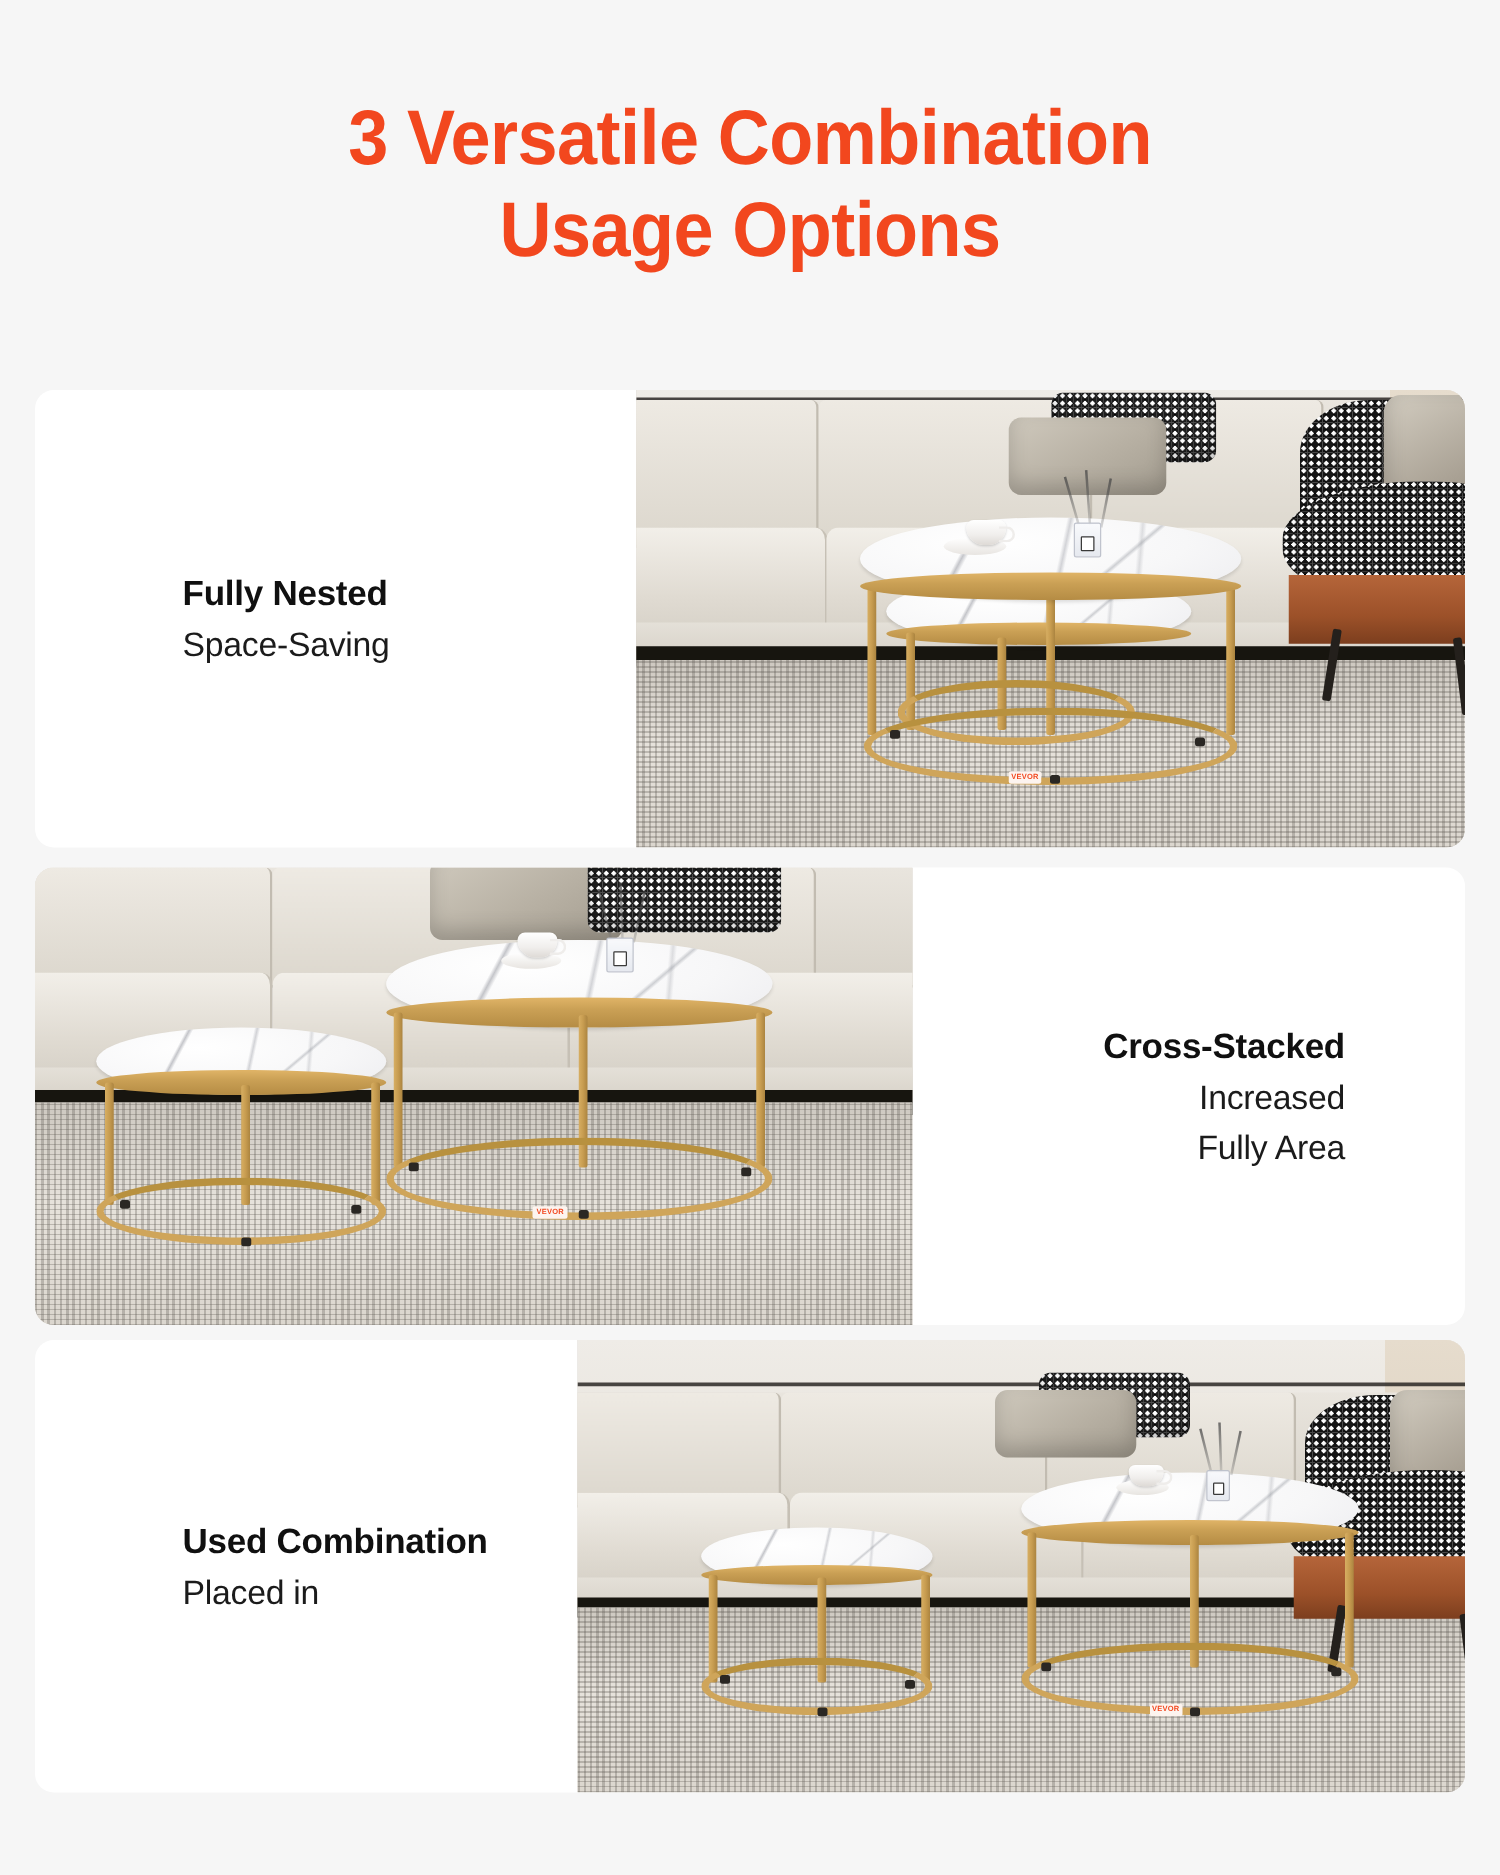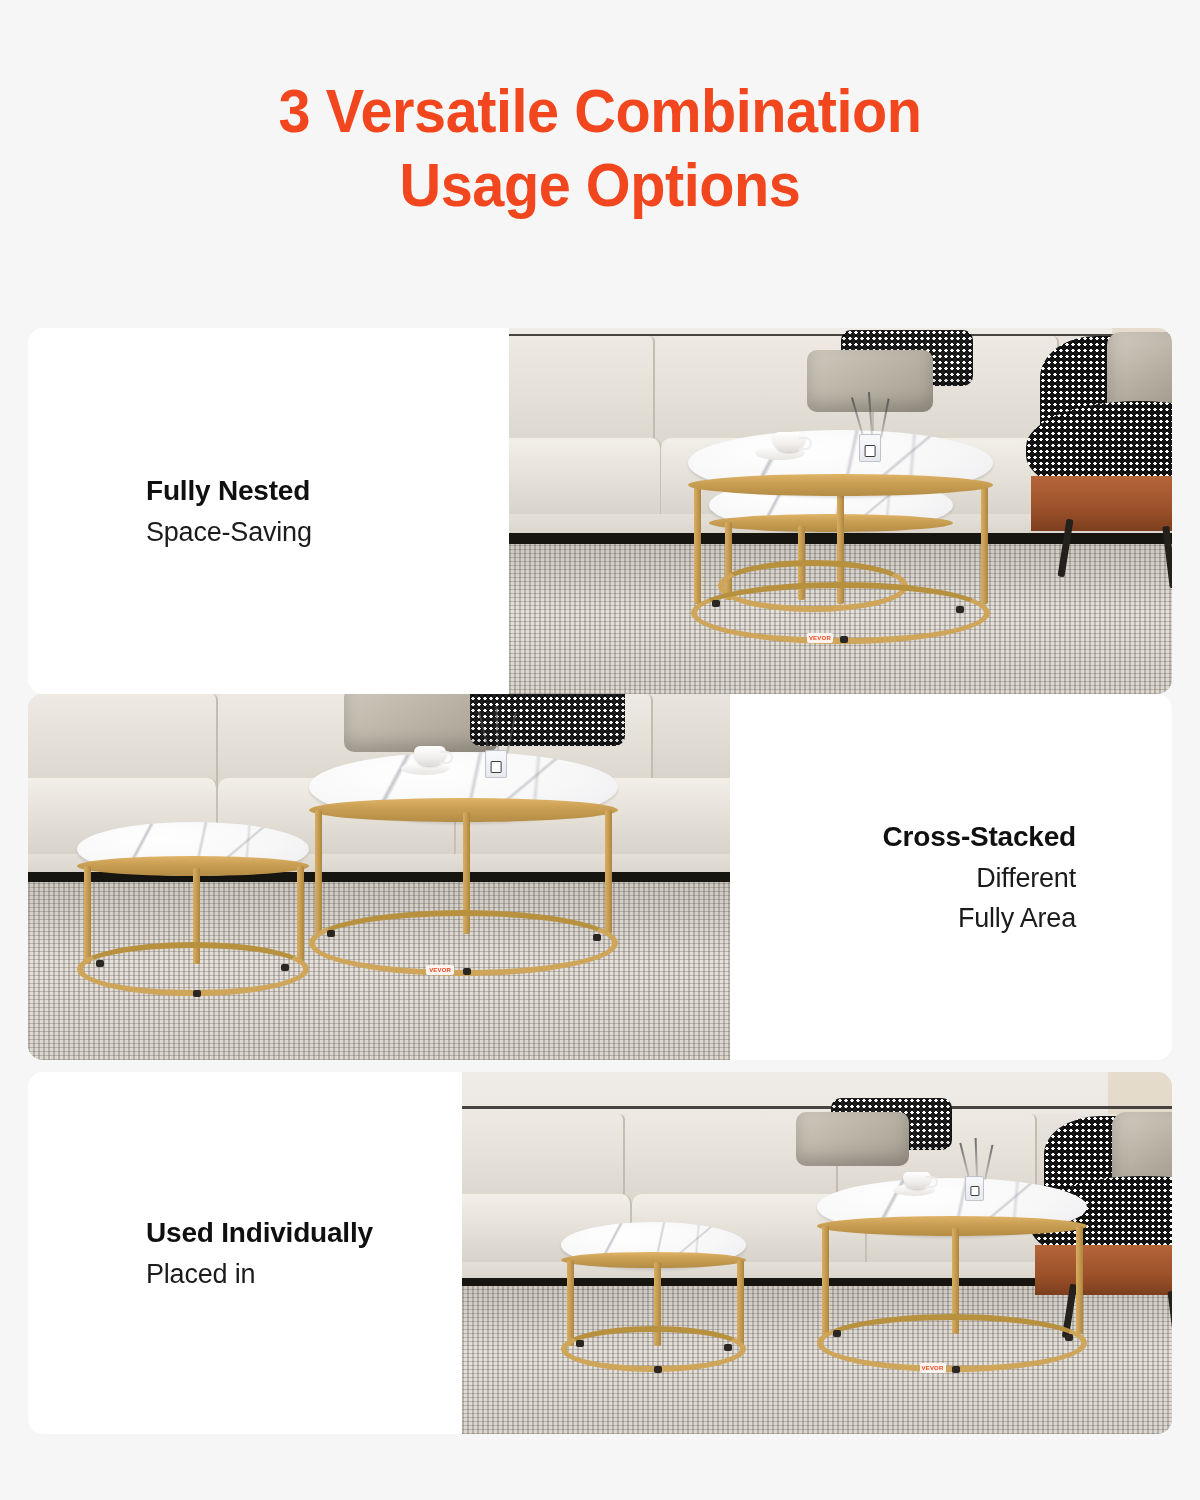--- a/index.html
+++ b/index.html
@@ -36,21 +36,21 @@
   .heading .l2 { display: block; }
 
   
   .card {
     position: absolute;
     background: #ffffff;
     border-radius: 15px;
     overflow: hidden;
     display: flex;
   }
-  #card-1 { left: 28px; top: 328px;  width: 1144px; height: 366px; gap: 47px; }
+  #card-1 { left: 28px; top: 312px;  width: 1144px; height: 366px; gap: 47px; }
   #card-2 { left: 28px; top: 694px;  width: 1144px; height: 366px; }
   #card-3 { left: 28px; top: 1072px; width: 1144px; height: 362px; }
 
   .text-pane {
     display: flex;
     flex-direction: column;
     justify-content: center;
     flex: 0 0 auto;
     padding: 0 34px;
   }
@@ -423,29 +423,29 @@
           <div class="tbl-foot" style="left:8%;  top:138px;"></div>
           <div class="tbl-foot" style="left:50%; top:168px;"></div>
           <div class="tbl-foot" style="left:88%; top:142px;"></div>
         </div>
 
       </div>
     </div>
 
     <div class="text-pane right">
       <div class="t-title">Cross-Stacked</div>
-      <div class="t-sub">Different</div>
+      <div class="t-sub">Increased</div>
       <div class="t-sub">Fully Area</div>
     </div>
   </div>
 
   <div class="card" id="card-3">
 
     <div class="text-pane left">
-      <div class="t-title">Used Individually</div>
+      <div class="t-title">Used Combination</div>
       <div class="t-sub">Placed in</div>
     </div>
 
     <div class="photo">
       <div class="scene">
 
         <div class="wall" style="height:30%;"></div>
         <div class="wall-warm"></div>
         <div class="wall-line" style="top:34px;"></div>
 

